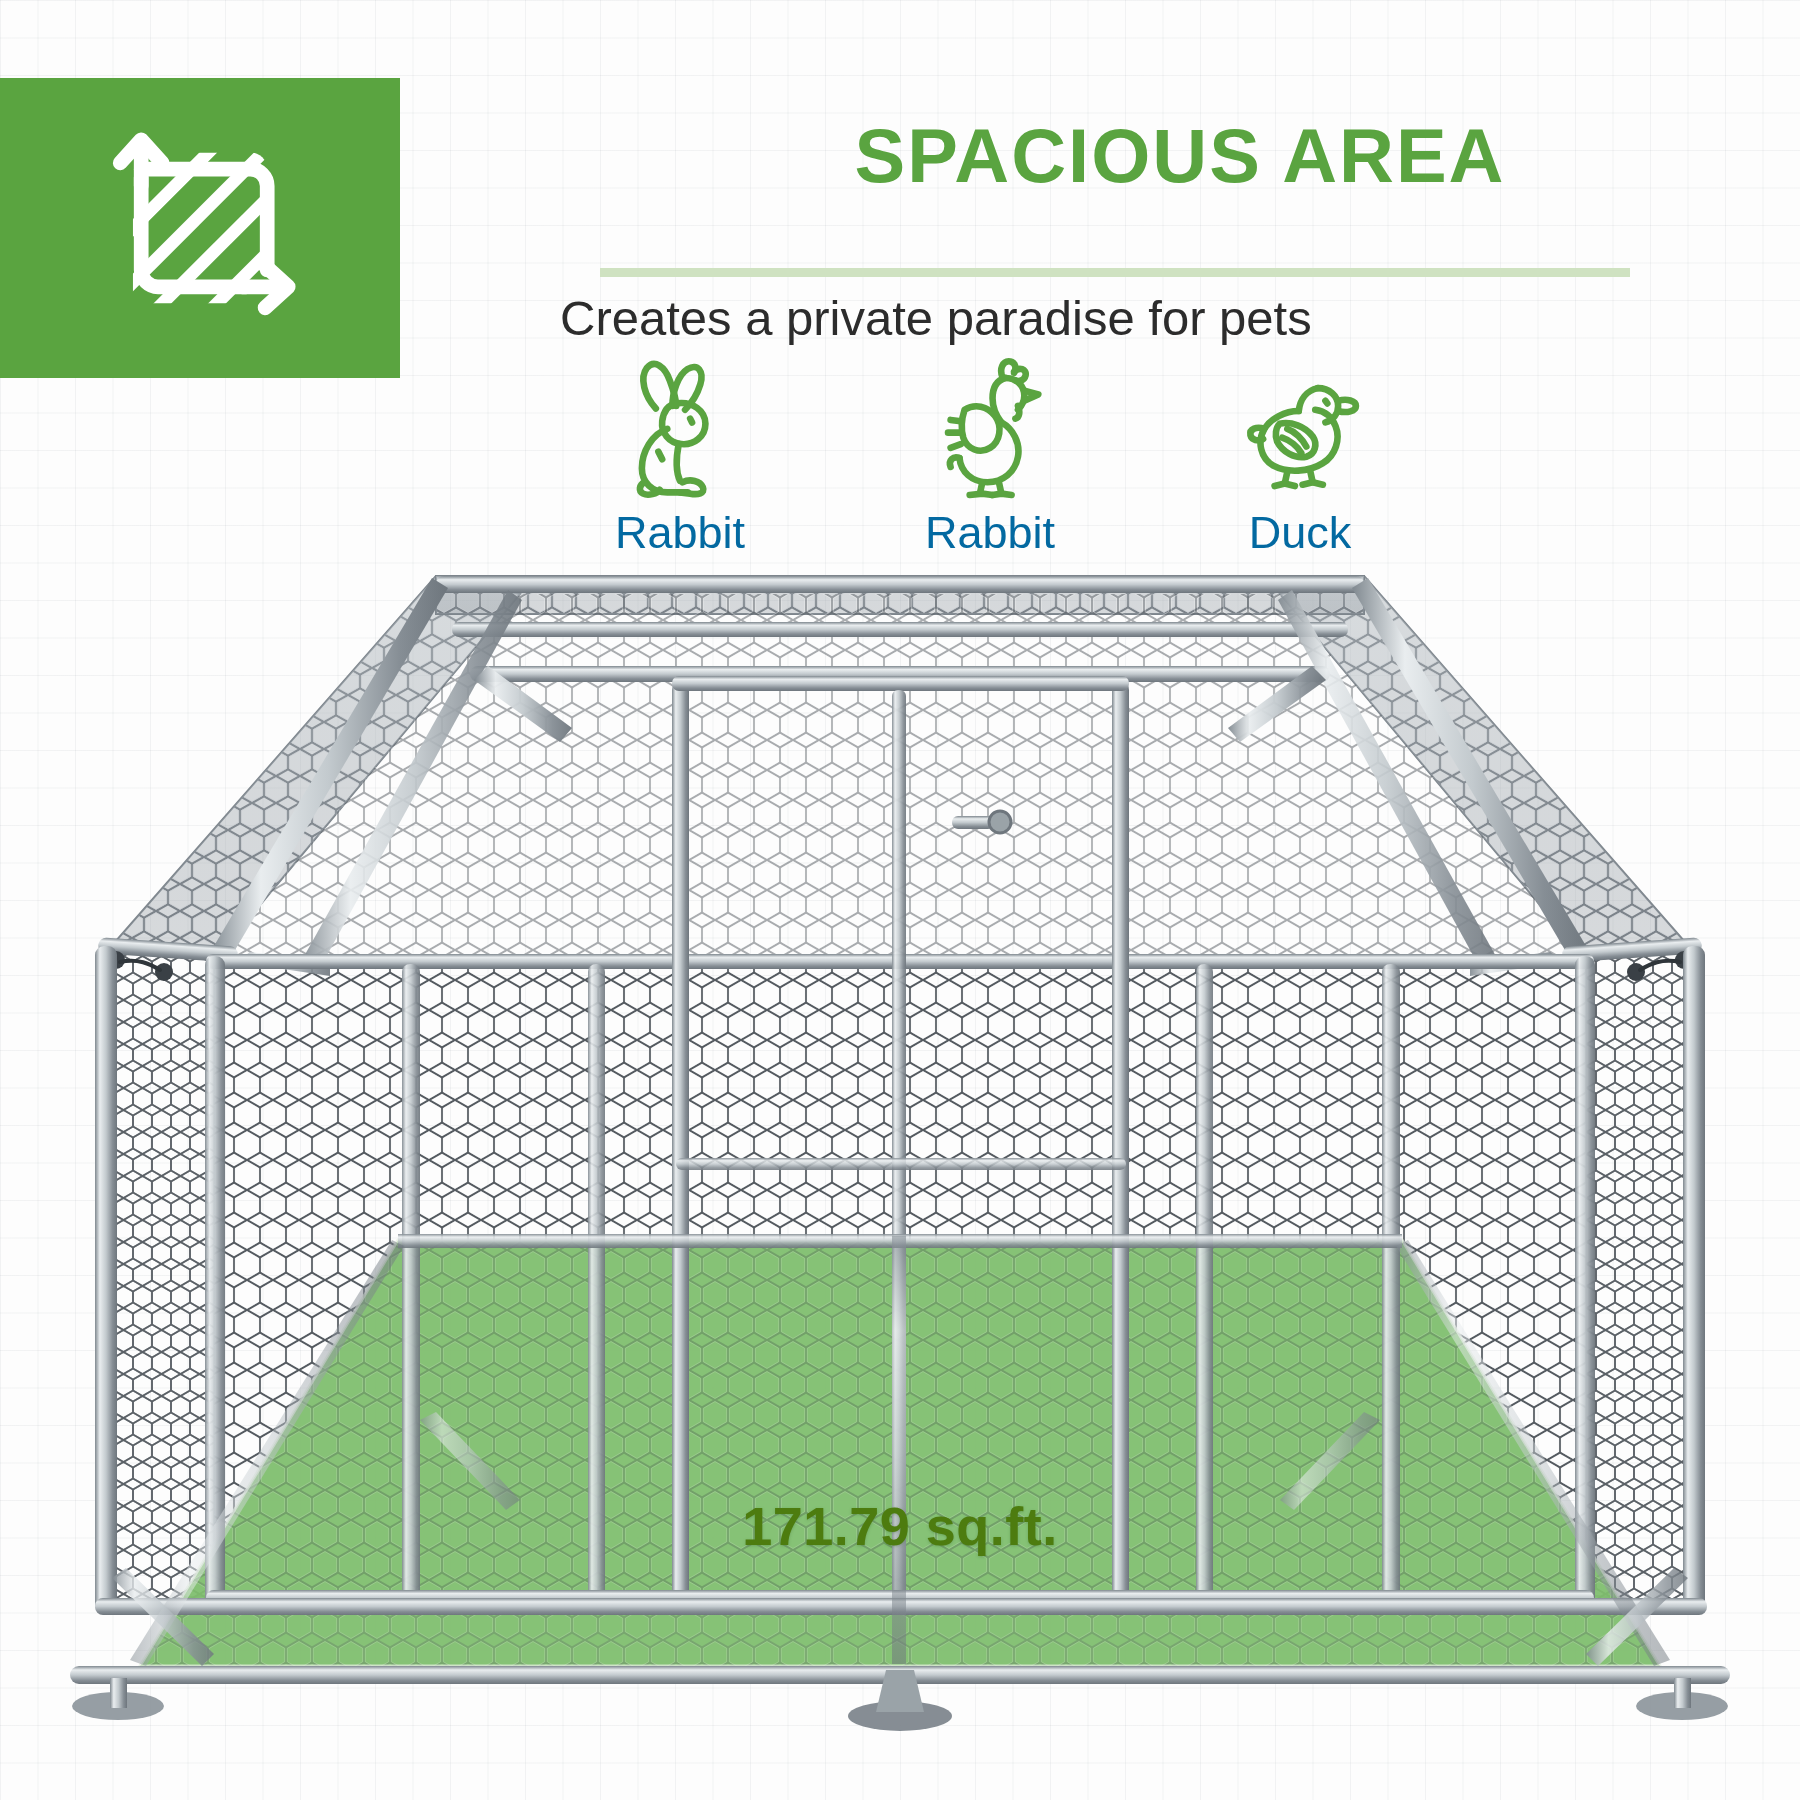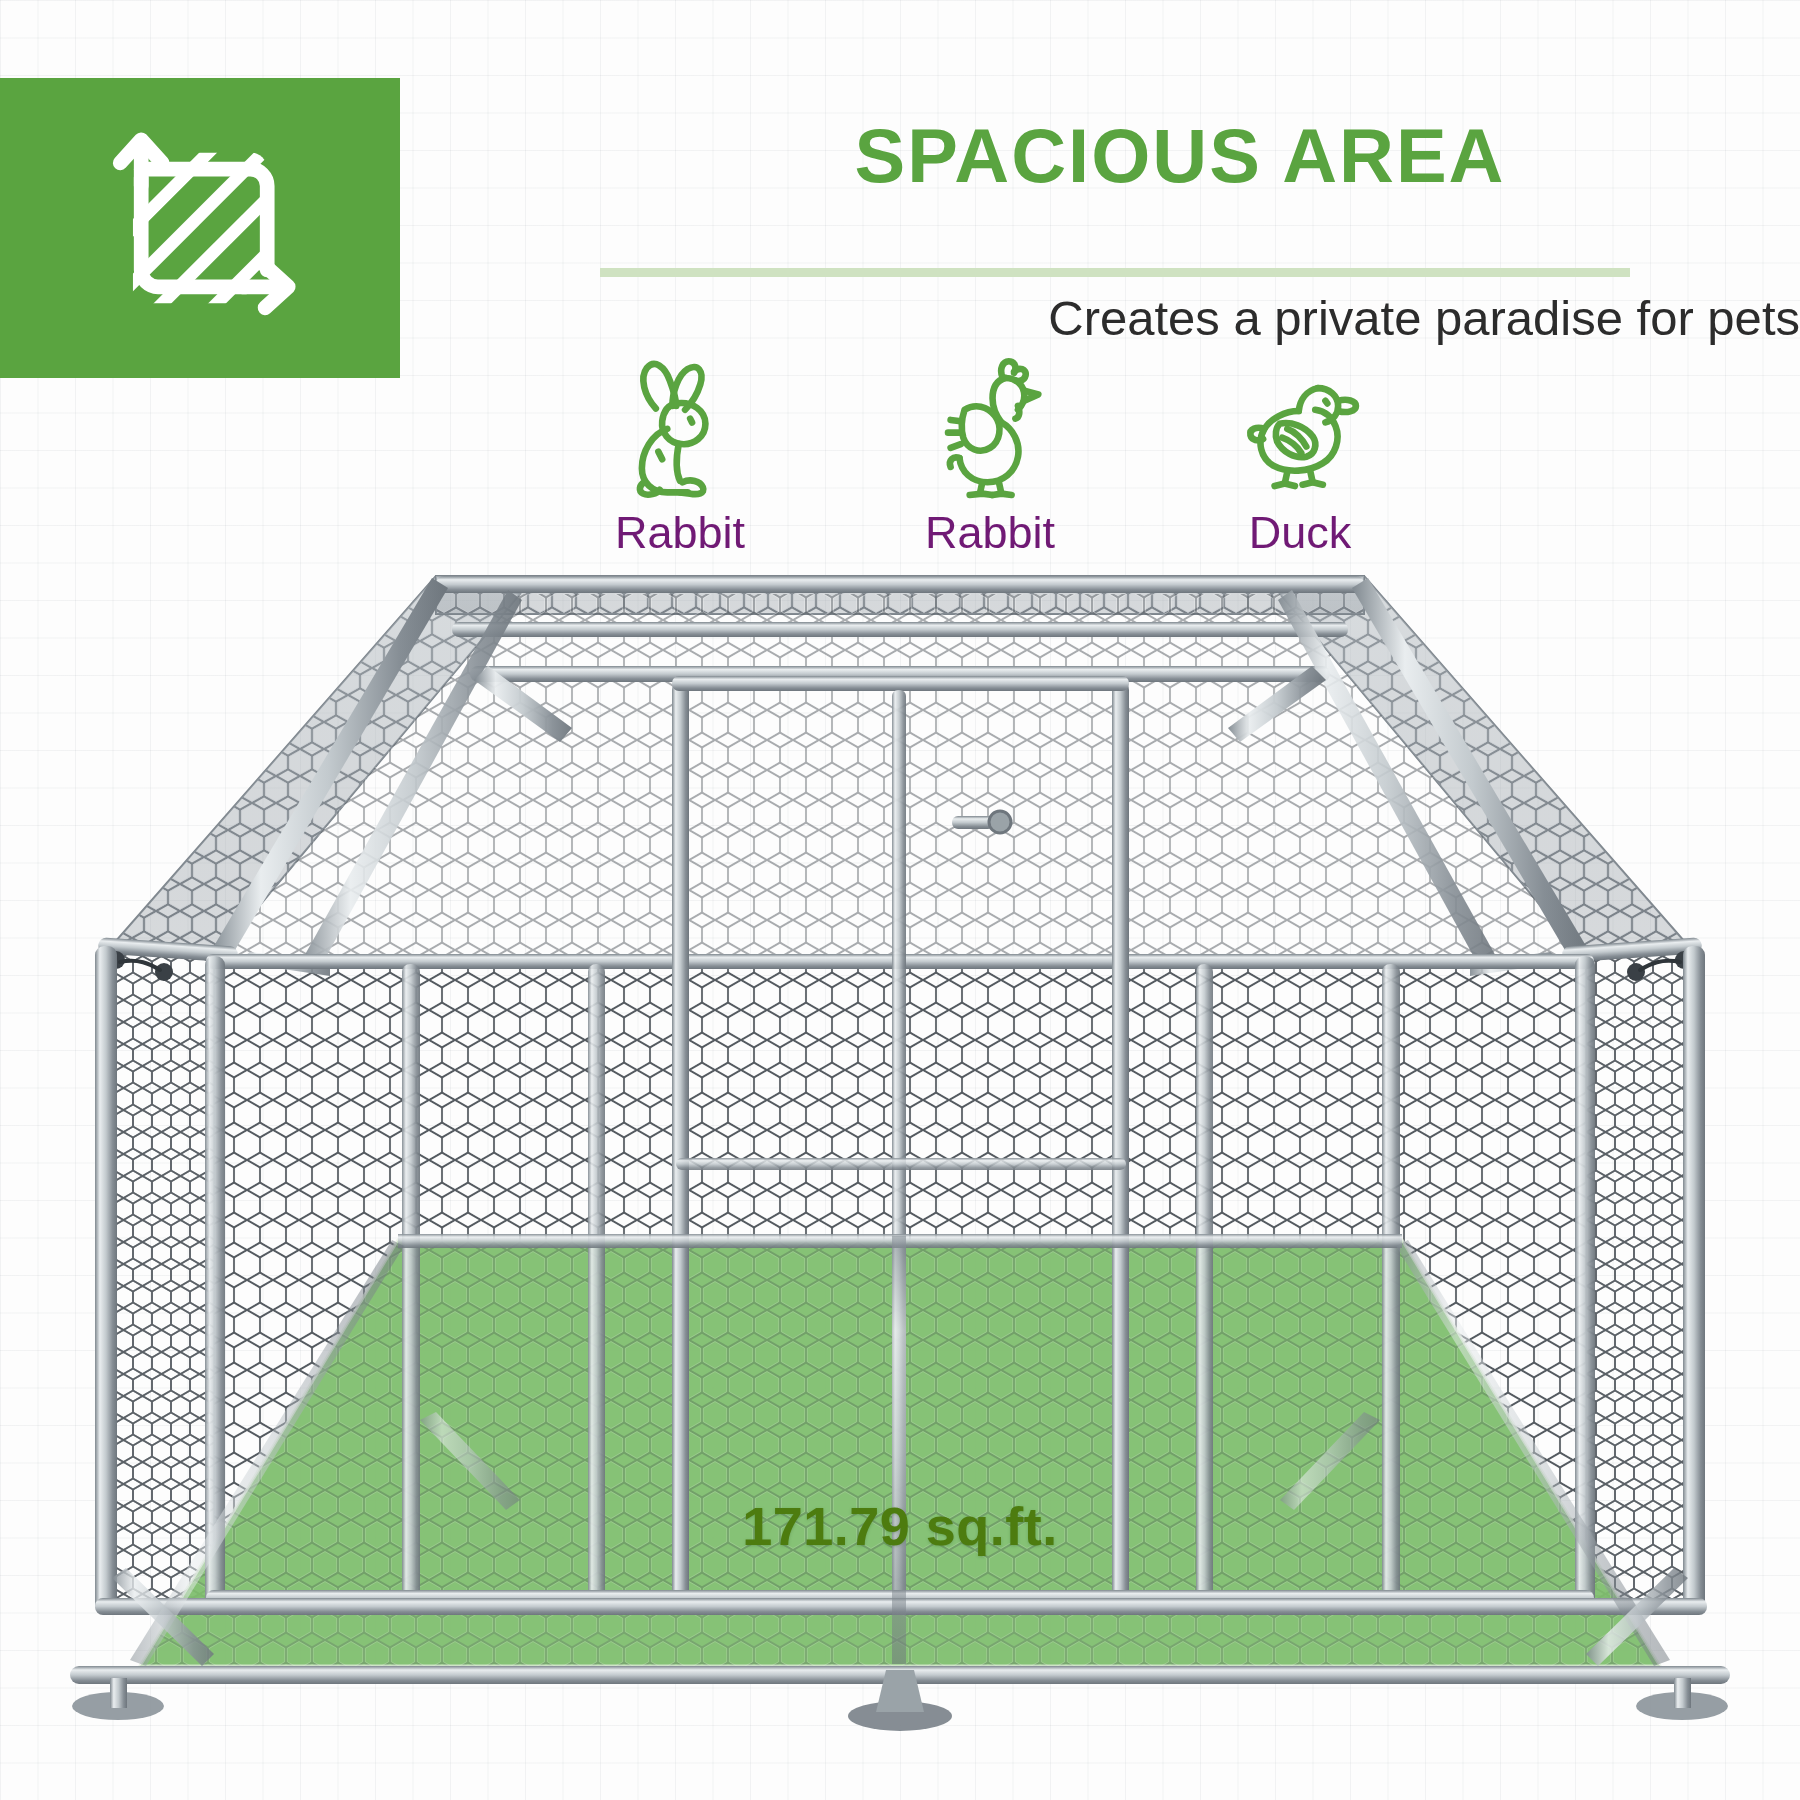--- a/index.html
+++ b/index.html
@@ -43,35 +43,35 @@
   }
   .divider{
     position:absolute;left:600px;top:268px;
     width:1030px;height:9px;
     background:#cfe2c1;
   }
   .subtitle{
     position:absolute;left:560px;top:290px;width:1240px;
     color:#2c2c2c;
     font-size:49px;font-weight:400;
-    text-align:right;
+    text-align:left;
     white-space:nowrap;
   }
 
   
   .animals{
     position:absolute;left:560px;top:355px;
     width:860px;height:200px;
     display:flex;justify-content:space-between;align-items:flex-end;
   }
   .animal{width:240px;display:flex;flex-direction:column;align-items:center;}
   .animal svg{display:block;}
   .animal-label{
     margin-top:10px;
-    font-size:45px;color:#701a75;font-weight:400;line-height:1;
+    font-size:45px;color:#0369a1;font-weight:400;line-height:1;
   }
 
   
   .product{
     position:absolute;left:0;top:560px;width:1800px;height:1200px;
   }
   .product svg{position:absolute;left:0;top:0;}
 
   .area-label{
     position:absolute;left:0;top:1495px;width:1800px;

